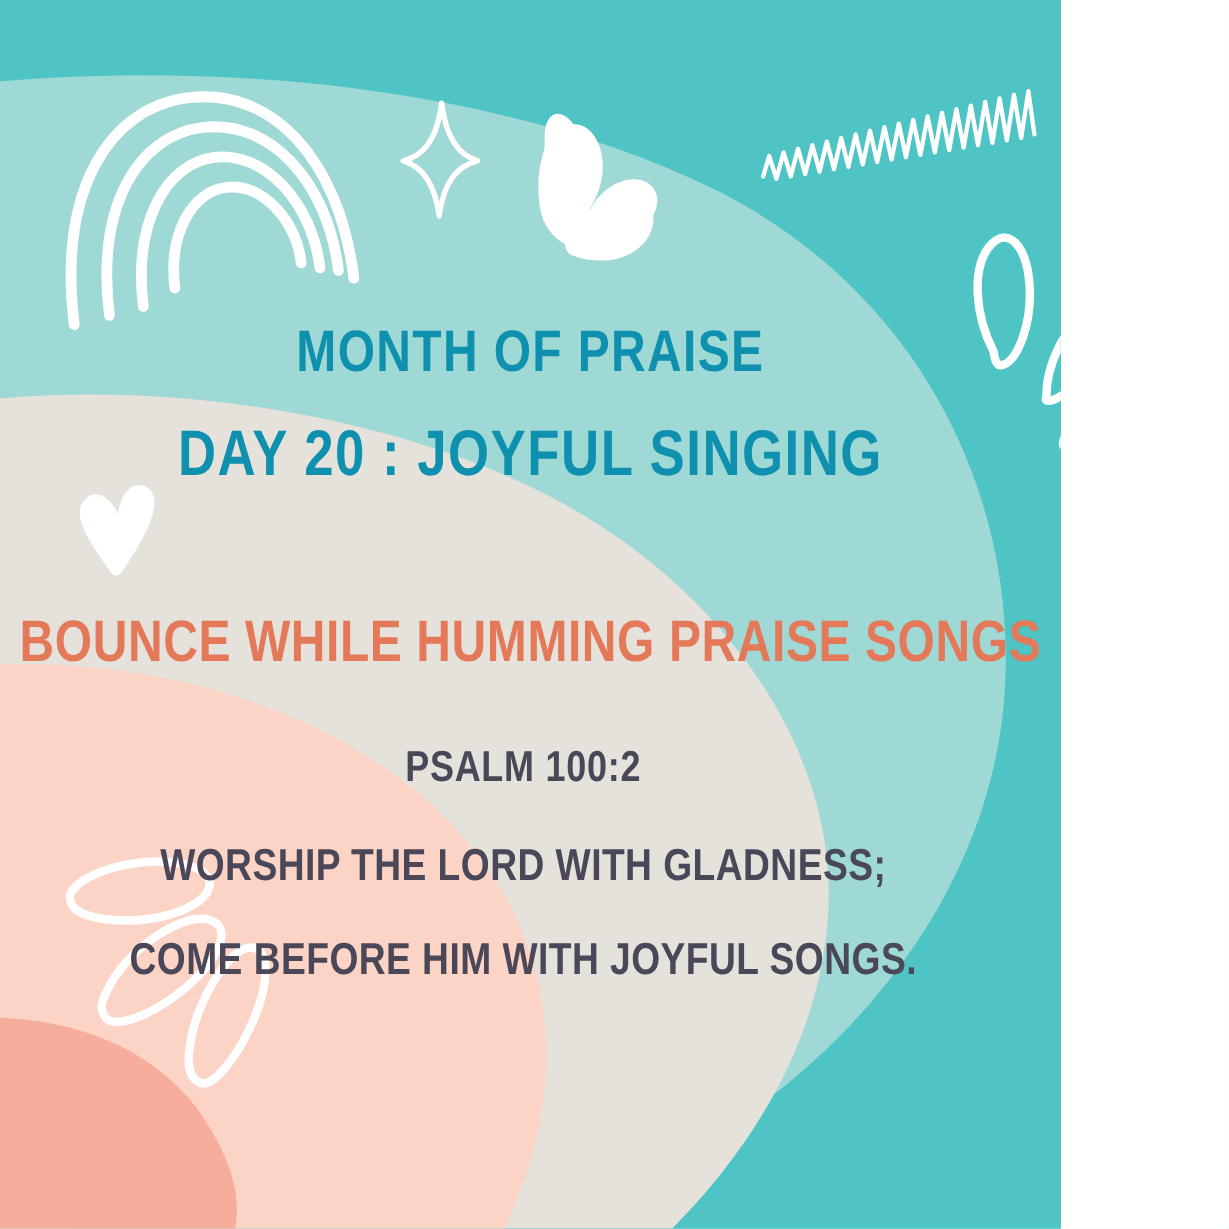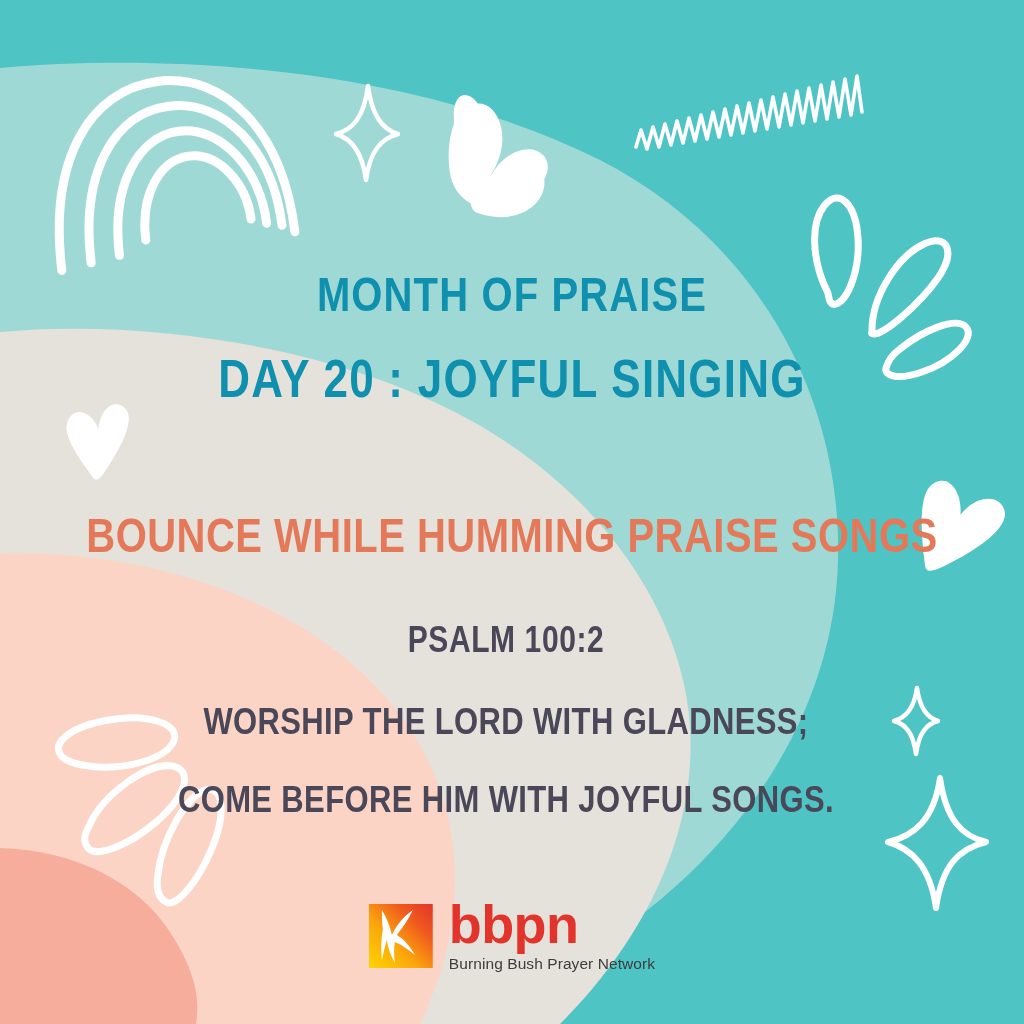--- a/index.html
+++ b/index.html
@@ -1,20 +1,20 @@
 <!DOCTYPE html>
 <html><head>
 <meta charset="utf-8">
 <title>Month of Praise — Day 20</title>
 <style>
   html,body{margin:0;padding:0;background:#ffffff;}
   *{box-sizing:border-box;}
   #poster{
     position:relative;
-    width:1024px;height:1024px;
+    width:884px;height:1024px;
     overflow:hidden;
     font-family:"Liberation Sans", sans-serif;
     background:#4FC4C4;
   }
   #bg-layer{position:absolute;inset:0;width:1024px;height:1024px;}
   #doodle-layer{position:absolute;inset:0;width:1024px;height:1024px;pointer-events:none;}
 
   
   #content{
     position:absolute;inset:0;
@@ -177,38 +177,15 @@
     <div id="title-day" class="hdr">DAY 20 : JOYFUL SINGING</div>
 
     <div id="activity-line">BOUNCE WHILE HUMMING PRAISE SONGS</div>
 
     <div id="scripture">
       <div id="scripture-ref">PSALM 100:2</div>
       <div id="scripture-line-1" class="scripture-line">WORSHIP THE LORD WITH GLADNESS;</div>
       <div id="scripture-line-2" class="scripture-line">COME BEFORE HIM WITH JOYFUL SONGS.</div>
     </div>
 
-    <div id="logo">
-      <svg id="logo-mark" viewBox="0 0 64 64" xmlns="http://www.w3.org/2000/svg">
-        <defs>
-          <linearGradient id="bbpnGrad" x1="0" y1="1" x2="1" y2="0">
-            <stop offset="0%" stop-color="#FFD400"></stop>
-            <stop offset="38%" stop-color="#FBA80B"></stop>
-            <stop offset="72%" stop-color="#F05A1E"></stop>
-            <stop offset="100%" stop-color="#E2342A"></stop>
-          </linearGradient>
-        </defs>
-        <rect x="0" y="0" width="64" height="64" fill="url(#bbpnGrad)"></rect>
-        <path fill="#ffffff" d="M13,6 C18,14 21,22 23,31 C27,22 34,13 44,6
-                 C40,15 34,23 28,31 C35,35 41,42 46,51
-                 C40,46 33,41 26,38 C25,45 25,52 26,59
-                 C22,52 19,44 18,36 C16,43 14,50 13,57
-                 C12,46 12,35 14,25 C13,19 13,12 13,6 Z"></path>
-        <path fill="#ffffff" d="M18,30 C24,31 32,35 38,41 C31,39 24,37 18,37 Z"></path>
-      </svg>
-      <div id="logo-text">
-        <div id="logo-wordmark">bbpn</div>
-        <div id="logo-tagline">Burning Bush Prayer Network</div>
-      </div>
-    </div>
 
   </div>
 </div>
 
 </body></html>

